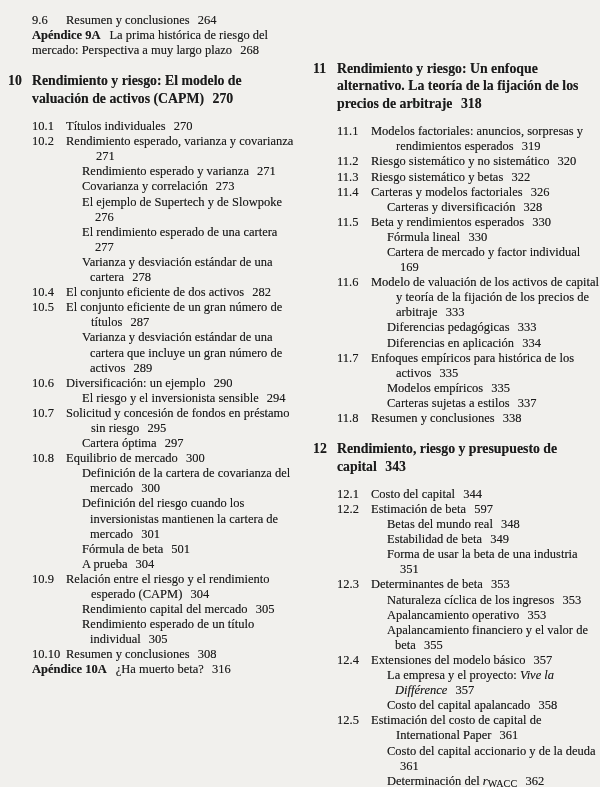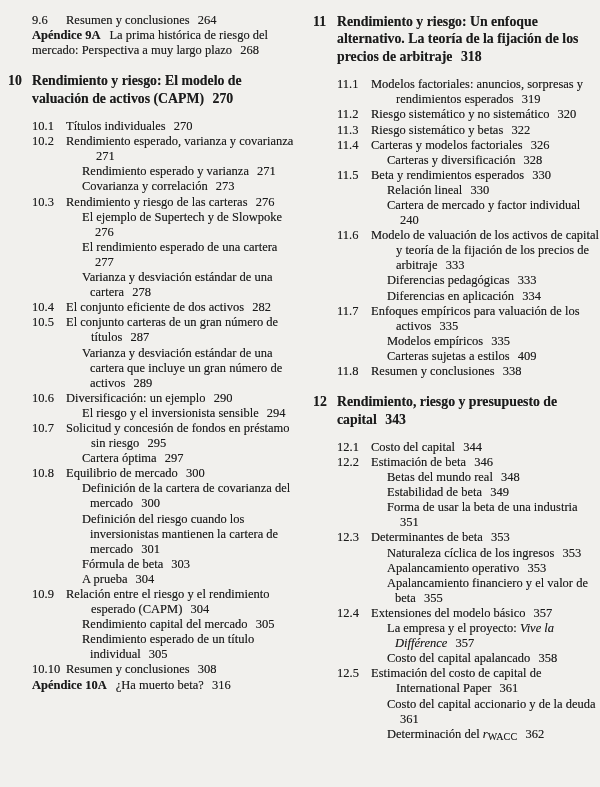--- a/index.html
+++ b/index.html
@@ -24,21 +24,21 @@
     display: flex;
     gap: 15px;
     text-shadow: 0 0 0.5px rgba(20,20,20,0.45);
   }
   .col {
     flex: 0 0 auto;
     width: 290px;
     font-size: 12.5px;
     line-height: 15.1px;
   }
-  .col:last-child { width: 287px; }
+  .col:last-child { width: 287px; margin-top: 47px; }
 
   
   .chapter {
     font-weight: bold;
     font-size: 13.8px;
     line-height: 17.4px;
     padding-left: 24px;
     text-indent: -24px;
     margin: 14px 0 12px 0;
   }
@@ -90,62 +90,61 @@
 
 <div class="page">
   <div class="col" id="col-0">
       <div class="entry"><span class="num">9.6</span><span class="txt">Resumen y conclusiones</span> <span class="pg">264</span></div>
       <div class="appendix"><span class="app-label">Apéndice 9A</span><span class="txt">La prima histórica de riesgo del mercado: Perspectiva a muy largo plazo</span> <span class="pg">268</span></div>
       <div class="chapter"><span class="num">10</span><span class="ttl">Rendimiento y riesgo: El modelo de valuación de activos (CAPM)</span> <span class="pg">270</span></div>
       <div class="entry"><span class="num">10.1</span><span class="txt">Títulos individuales</span> <span class="pg">270</span></div>
       <div class="entry"><span class="num">10.2</span><span class="txt">Rendimiento esperado, varianza y covarianza</span> <span class="pg">271</span></div>
       <div class="subentry"><span class="txt">Rendimiento esperado y varianza</span> <span class="pg">271</span></div>
       <div class="subentry"><span class="txt">Covarianza y correlación</span> <span class="pg">273</span></div>
-      <div class="entry"><span class="num">10.3</span><span class="txt">Rendimiento y riesgo de las carteras</span> <span class="pg">276</span></div>
       <div class="subentry"><span class="txt">El ejemplo de Supertech y de Slowpoke</span> <span class="pg">276</span></div>
       <div class="subentry"><span class="txt">El rendimiento esperado de una cartera</span> <span class="pg">277</span></div>
       <div class="subentry"><span class="txt">Varianza y desviación estándar de una cartera</span> <span class="pg">278</span></div>
       <div class="entry"><span class="num">10.4</span><span class="txt">El conjunto eficiente de dos activos</span> <span class="pg">282</span></div>
-      <div class="entry"><span class="num">10.5</span><span class="txt">El conjunto carteras de un gran número de títulos</span> <span class="pg">287</span></div>
+      <div class="entry"><span class="num">10.5</span><span class="txt">El conjunto eficiente de un gran número de títulos</span> <span class="pg">287</span></div>
       <div class="subentry"><span class="txt">Varianza y desviación estándar de una cartera que incluye un gran número de activos</span> <span class="pg">289</span></div>
       <div class="entry"><span class="num">10.6</span><span class="txt">Diversificación: un ejemplo</span> <span class="pg">290</span></div>
       <div class="subentry"><span class="txt">El riesgo y el inversionista sensible</span> <span class="pg">294</span></div>
       <div class="entry"><span class="num">10.7</span><span class="txt">Solicitud y concesión de fondos en préstamo sin riesgo</span> <span class="pg">295</span></div>
       <div class="subentry"><span class="txt">Cartera óptima</span> <span class="pg">297</span></div>
       <div class="entry"><span class="num">10.8</span><span class="txt">Equilibrio de mercado</span> <span class="pg">300</span></div>
       <div class="subentry"><span class="txt">Definición de la cartera de covarianza del mercado</span> <span class="pg">300</span></div>
       <div class="subentry"><span class="txt">Definición del riesgo cuando los inversionistas mantienen la cartera de mercado</span> <span class="pg">301</span></div>
-      <div class="subentry"><span class="txt">Fórmula de beta</span> <span class="pg">303</span></div>
+      <div class="subentry"><span class="txt">Fórmula de beta</span> <span class="pg">501</span></div>
       <div class="subentry"><span class="txt">A prueba</span> <span class="pg">304</span></div>
       <div class="entry"><span class="num">10.9</span><span class="txt">Relación entre el riesgo y el rendimiento esperado (CAPM)</span> <span class="pg">304</span></div>
       <div class="subentry"><span class="txt">Rendimiento capital del mercado</span> <span class="pg">305</span></div>
       <div class="subentry"><span class="txt">Rendimiento esperado de un título individual</span> <span class="pg">305</span></div>
       <div class="entry"><span class="num">10.10</span><span class="txt">Resumen y conclusiones</span> <span class="pg">308</span></div>
       <div class="appendix"><span class="app-label">Apéndice 10A</span><span class="txt">¿Ha muerto beta?</span> <span class="pg">316</span></div>
     </div>
   <div class="col" id="col-1">
       <div class="chapter"><span class="num">11</span><span class="ttl">Rendimiento y riesgo: Un enfoque alternativo. La teoría de la fijación de los precios de arbitraje</span> <span class="pg">318</span></div>
       <div class="entry"><span class="num">11.1</span><span class="txt">Modelos factoriales: anuncios, sorpresas y rendimientos esperados</span> <span class="pg">319</span></div>
       <div class="entry"><span class="num">11.2</span><span class="txt">Riesgo sistemático y no sistemático</span> <span class="pg">320</span></div>
       <div class="entry"><span class="num">11.3</span><span class="txt">Riesgo sistemático y betas</span> <span class="pg">322</span></div>
       <div class="entry"><span class="num">11.4</span><span class="txt">Carteras y modelos factoriales</span> <span class="pg">326</span></div>
       <div class="subentry"><span class="txt">Carteras y diversificación</span> <span class="pg">328</span></div>
       <div class="entry"><span class="num">11.5</span><span class="txt">Beta y rendimientos esperados</span> <span class="pg">330</span></div>
-      <div class="subentry"><span class="txt">Relación lineal</span> <span class="pg">330</span></div>
-      <div class="subentry"><span class="txt">Cartera de mercado y factor individual</span> <span class="pg">240</span></div>
+      <div class="subentry"><span class="txt">Fórmula lineal</span> <span class="pg">330</span></div>
+      <div class="subentry"><span class="txt">Cartera de mercado y factor individual</span> <span class="pg">169</span></div>
       <div class="entry"><span class="num">11.6</span><span class="txt">Modelo de valuación de los activos de capital y teoría de la fijación de los precios de arbitraje</span> <span class="pg">333</span></div>
       <div class="subentry"><span class="txt">Diferencias pedagógicas</span> <span class="pg">333</span></div>
       <div class="subentry"><span class="txt">Diferencias en aplicación</span> <span class="pg">334</span></div>
-      <div class="entry"><span class="num">11.7</span><span class="txt">Enfoques empíricos para valuación de los activos</span> <span class="pg">335</span></div>
+      <div class="entry"><span class="num">11.7</span><span class="txt">Enfoques empíricos para histórica de los activos</span> <span class="pg">335</span></div>
       <div class="subentry"><span class="txt">Modelos empíricos</span> <span class="pg">335</span></div>
-      <div class="subentry"><span class="txt">Carteras sujetas a estilos</span> <span class="pg">409</span></div>
+      <div class="subentry"><span class="txt">Carteras sujetas a estilos</span> <span class="pg">337</span></div>
       <div class="entry"><span class="num">11.8</span><span class="txt">Resumen y conclusiones</span> <span class="pg">338</span></div>
       <div class="chapter"><span class="num">12</span><span class="ttl">Rendimiento, riesgo y presupuesto de capital</span> <span class="pg">343</span></div>
       <div class="entry"><span class="num">12.1</span><span class="txt">Costo del capital</span> <span class="pg">344</span></div>
-      <div class="entry"><span class="num">12.2</span><span class="txt">Estimación de beta</span> <span class="pg">346</span></div>
+      <div class="entry"><span class="num">12.2</span><span class="txt">Estimación de beta</span> <span class="pg">597</span></div>
       <div class="subentry"><span class="txt">Betas del mundo real</span> <span class="pg">348</span></div>
       <div class="subentry"><span class="txt">Estabilidad de beta</span> <span class="pg">349</span></div>
       <div class="subentry"><span class="txt">Forma de usar la beta de una industria</span> <span class="pg">351</span></div>
       <div class="entry"><span class="num">12.3</span><span class="txt">Determinantes de beta</span> <span class="pg">353</span></div>
       <div class="subentry"><span class="txt">Naturaleza cíclica de los ingresos</span> <span class="pg">353</span></div>
       <div class="subentry"><span class="txt">Apalancamiento operativo</span> <span class="pg">353</span></div>
       <div class="subentry"><span class="txt">Apalancamiento financiero y el valor de beta</span> <span class="pg">355</span></div>
       <div class="entry"><span class="num">12.4</span><span class="txt">Extensiones del modelo básico</span> <span class="pg">357</span></div>
       <div class="subentry"><span class="txt">La empresa y el proyecto: </span><span class="it">Vive la Différence</span> <span class="pg">357</span></div>
       <div class="subentry"><span class="txt">Costo del capital apalancado</span> <span class="pg">358</span></div>

